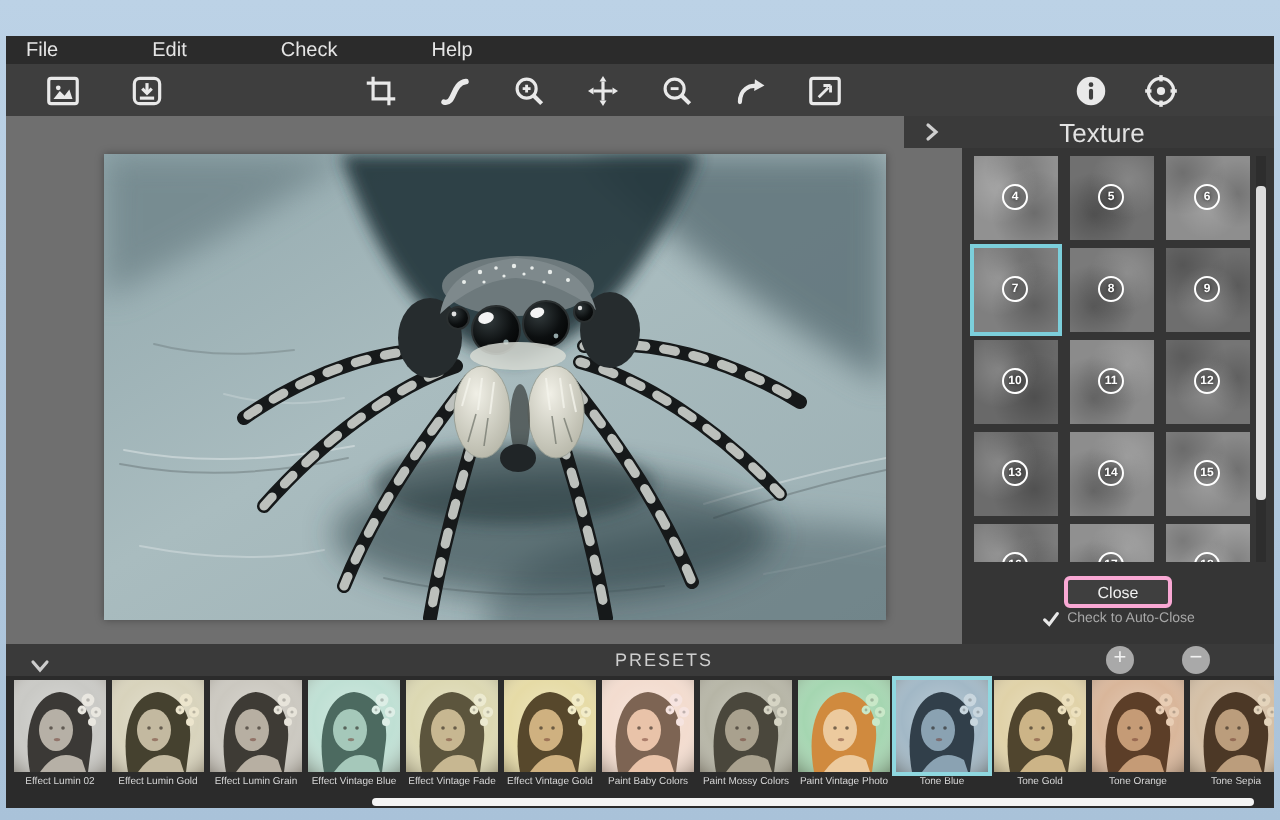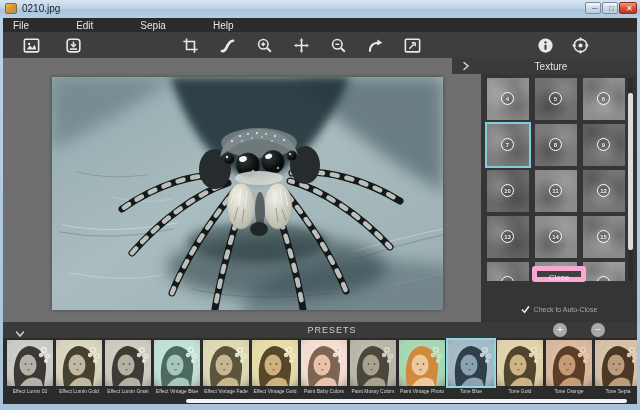--- a/index.html
+++ b/index.html
@@ -29,38 +29,38 @@
   .tb-btn{width:24px;height:24px;display:flex;align-items:center;justify-content:center;background:none;border:none;padding:0;}
   .tb-btn svg{width:19px;height:19px;}
 
   
   #canvas-area{position:absolute;left:3px;top:58px;width:478px;height:264px;background:#6f6f6f;}
   #photo{position:absolute;left:49px;top:19px;width:391px;height:233px;box-shadow:0 0 4px rgba(0,0,0,.35);}
 
   
   #texture-header{position:absolute;left:452px;top:58px;width:185px;height:16px;background:#3a3a3a;display:flex;align-items:center;}
   #texture-collapse{margin-left:9px;width:10px;height:10px;display:flex;align-items:center;}
-  #texture-title{flex:1;text-align:center;color:#e2e2e2;font-size:10px;padding-right:6px;}
+  #texture-title{flex:1;text-align:center;color:#e2e2e2;font-size:13px;padding-right:6px;}
   #texture-body{position:absolute;left:481px;top:74px;width:156px;height:248px;background:#353535;}
   #texture-grid{position:absolute;left:0;top:4px;width:146px;height:203px;overflow:hidden;}
   .texture-thumb{position:absolute;width:42px;height:42px;background-color:var(--shade,#808080);
     background-image:radial-gradient(circle at 30% 35%,rgba(255,255,255,.20),transparent 48%),
       radial-gradient(circle at 72% 68%,rgba(0,0,0,.25),transparent 52%),
       radial-gradient(circle at 55% 15%,rgba(0,0,0,.16),transparent 42%);}
   .texture-thumb:nth-child(3n+2){background-image:radial-gradient(circle at 68% 30%,rgba(255,255,255,.18),transparent 45%),
       radial-gradient(circle at 28% 70%,rgba(0,0,0,.26),transparent 50%),radial-gradient(circle at 50% 50%,rgba(0,0,0,.12),transparent 60%);}
   .texture-thumb:nth-child(3n){background-image:radial-gradient(circle at 50% 60%,rgba(255,255,255,.16),transparent 50%),
       radial-gradient(circle at 20% 20%,rgba(0,0,0,.22),transparent 45%),radial-gradient(circle at 85% 45%,rgba(0,0,0,.18),transparent 40%);}
   .texture-thumb.selected{box-shadow:0 0 0 2px #7ccfdb;}
   .texture-num{position:absolute;left:50%;top:50%;width:13px;height:13px;margin:-7px 0 0 -7px;border:1px solid #fff;
     border-radius:50%;color:#fff;font-size:6px;font-weight:bold;display:flex;align-items:center;justify-content:center;
     background:rgba(0,0,0,.15);text-shadow:0 0 2px rgba(0,0,0,.8);}
   #texture-scrollbar{position:absolute;left:147px;top:4px;width:5px;height:203px;background:#2d2d2d;}
   #texture-scroll-thumb{position:absolute;left:0;top:15px;width:5px;height:157px;background:#dcdcdc;border-radius:2px;}
-  #close-btn{position:absolute;left:51px;top:192px;width:54px;height:16px;background:#3f3f3f;border:5px solid #f9a8d4;
+  #close-btn{position:absolute;left:51px;top:214px;width:54px;height:16px;background:#3f3f3f;border:2px solid #f9a8d4;
     border-radius:3px;color:#f0f0f0;font-size:8px;line-height:14px;text-align:center;padding:0;}
   #autoclose-row{position:absolute;left:0;top:231px;width:156px;display:flex;align-items:center;justify-content:center;gap:4px;}
   #autoclose-label{color:#a8a8a8;font-size:7px;}
 
   
   #presets-header{position:absolute;left:3px;top:322px;width:634px;height:16px;background:#3a3a3a;}
   #presets-collapse{position:absolute;left:12px;top:3px;width:10px;height:10px;}
   #presets-title{position:absolute;left:0;width:634px;text-align:center;top:3px;color:#cfcfcf;font-size:9px;letter-spacing:1px;margin-left:12px;}
   .round-btn{position:absolute;top:0.5px;width:14px;height:14px;border-radius:50%;background:#a9a9a9;border:none;
     color:#f2f2f2;font-size:11px;line-height:13px;text-align:center;padding:0;}
@@ -162,34 +162,25 @@
         </g>
       <circle cx="18.5" cy="24" r="0.9" fill="rgba(25,18,12,0.55)"></circle>
       <circle cx="24.5" cy="24" r="0.9" fill="rgba(25,18,12,0.55)"></circle>
       <ellipse cx="21.5" cy="29.8" rx="1.6" ry="0.8" fill="rgba(110,55,45,0.5)"></ellipse>
     </g>
   </defs>
 </svg>
 
 <div id="stage">
 
-  <div id="titlebar">
-    <div id="app-icon"></div>
-    <span id="win-title">0210.jpg</span>
-    <div id="caption-buttons">
-      <button class="cap-btn">─</button>
-      <button class="cap-btn">□</button>
-      <button class="cap-btn close">✕</button>
-    </div>
-  </div>
 
   <div id="menubar">
       <span class="menu-item">File</span>
       <span class="menu-item">Edit</span>
-      <span class="menu-item">Sepia</span>
+      <span class="menu-item">Check</span>
       <span class="menu-item">Help</span>
     </div>
 
   <div id="toolbar">
     <div class="tb-group" id="tb-left">
         <button class="tb-btn">
           <svg viewBox="0 0 24 24">
             <use href="#i-open-image"></use>
           </svg>
         </button>

